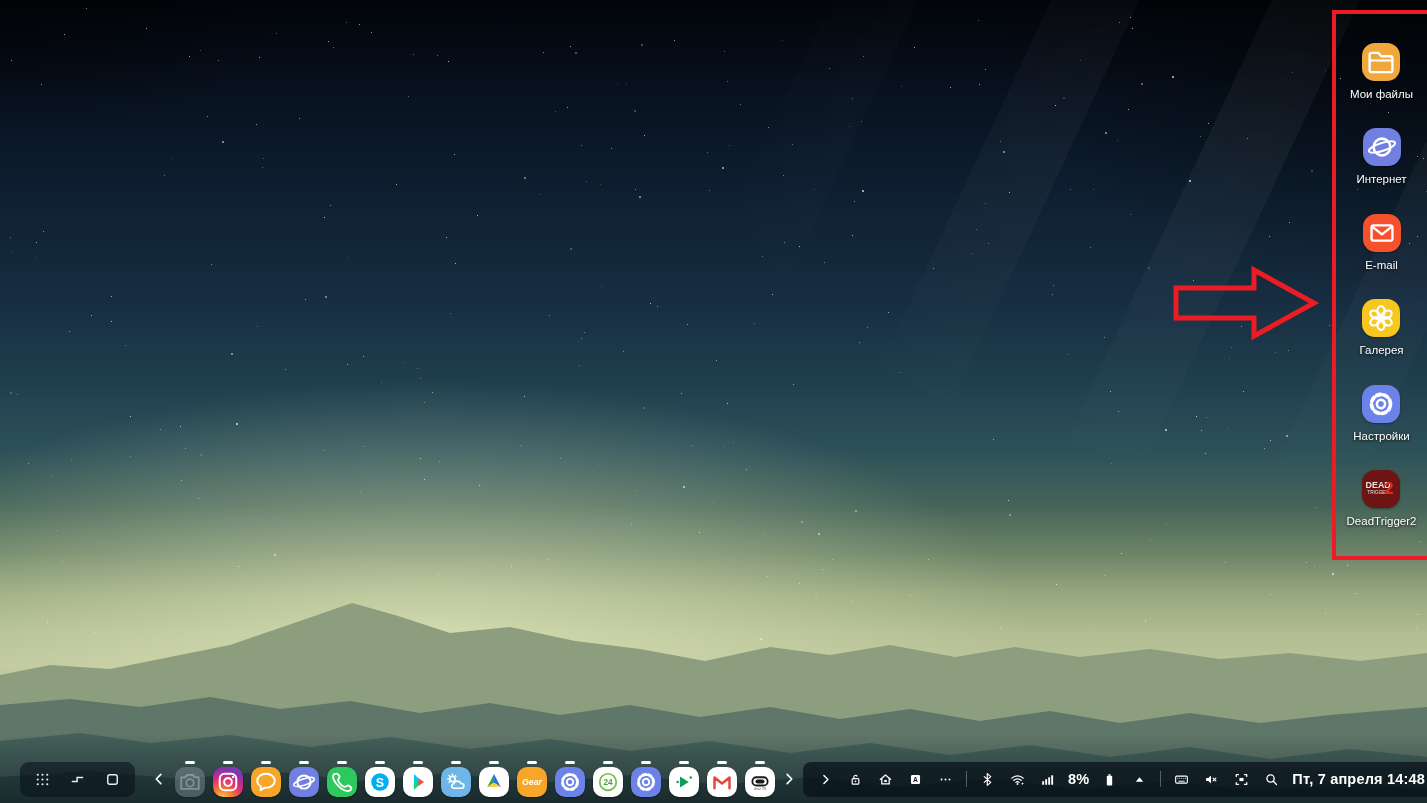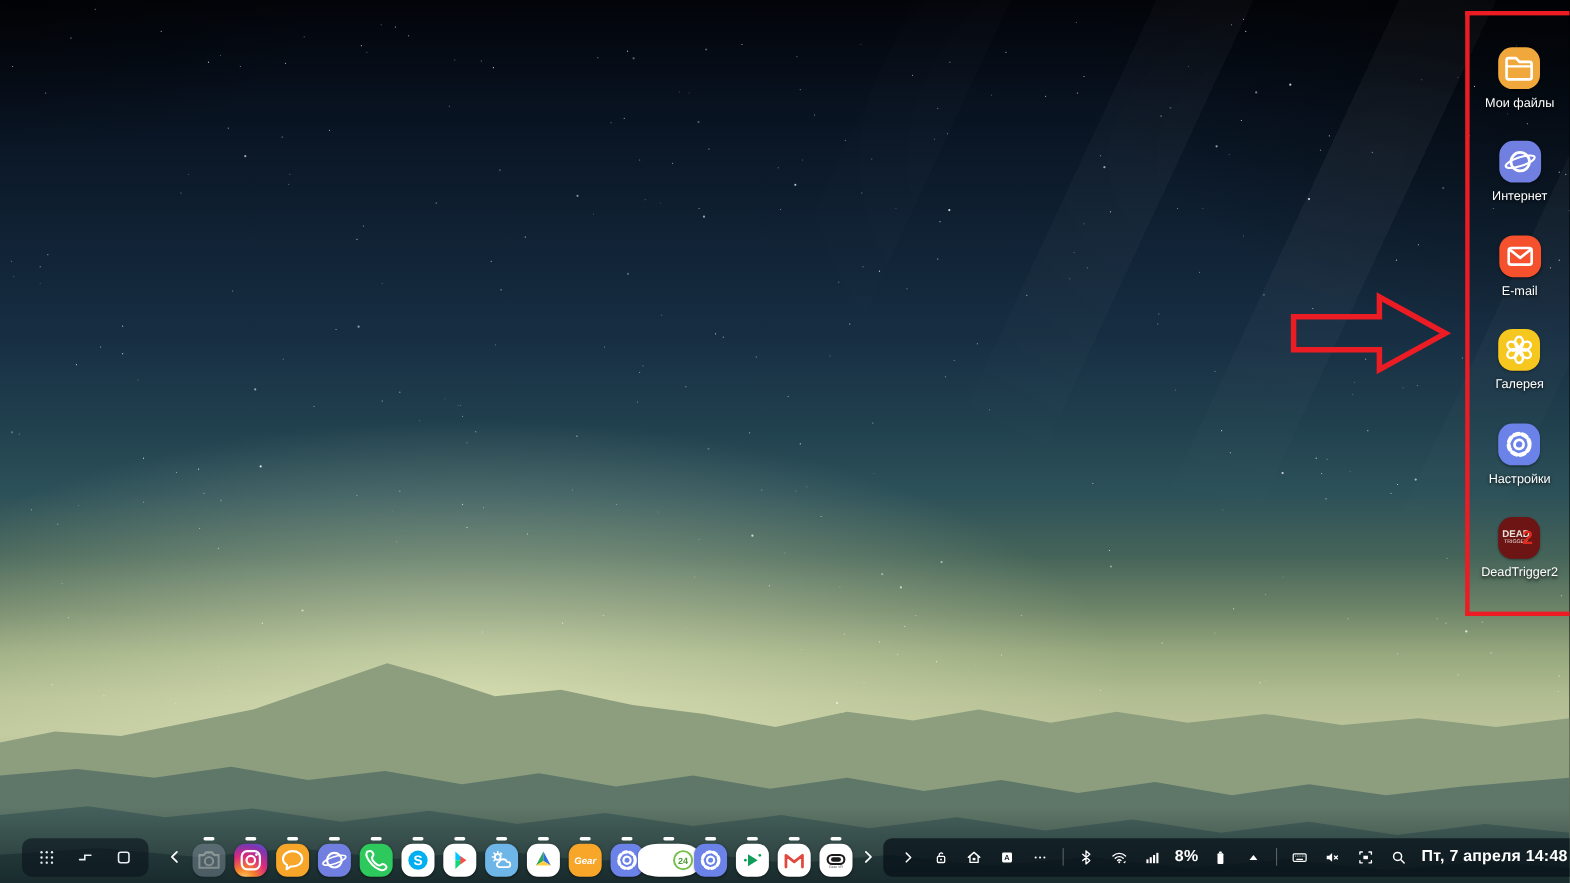--- a/index.html
+++ b/index.html
@@ -569,21 +569,21 @@
             <svg viewBox="0 0 24 24">
               <g transform="rotate(12 12 12)">
                 <circle stroke="#fff" fill="none" stroke-linecap="round" stroke-linejoin="round" stroke-width="2.4" stroke-dasharray="2.7 2.1" cx="12" cy="12" r="6"></circle>
                 <circle stroke="#fff" fill="none" stroke-linecap="round" stroke-linejoin="round" stroke-width="1.6" cx="12" cy="12" r="2.6"></circle>
               </g>
             </svg>
           </div>
         </div>
         <div class="task-app">
           <div class="run-dash"></div>
-          <div class="app-icon" style="background: rgb(255, 255, 255); padding-left: 26px;">
+          <div class="app-icon" style="background: rgb(255, 255, 255);">
             <svg viewBox="0 0 24 24">
               <circle cx="12" cy="12" r="6.6" fill="none" stroke="#74c04a" stroke-width="1.4"></circle>
               <text x="12" y="14.4" text-anchor="middle" font-family="Liberation Sans,sans-serif" font-size="6.6" font-weight="bold" fill="#4e9e33">24</text>
             </svg>
           </div>
         </div>
         <div class="task-app">
           <div class="run-dash"></div>
           <div class="app-icon" style="background: rgb(107, 130, 232);">
             <svg viewBox="0 0 24 24">

